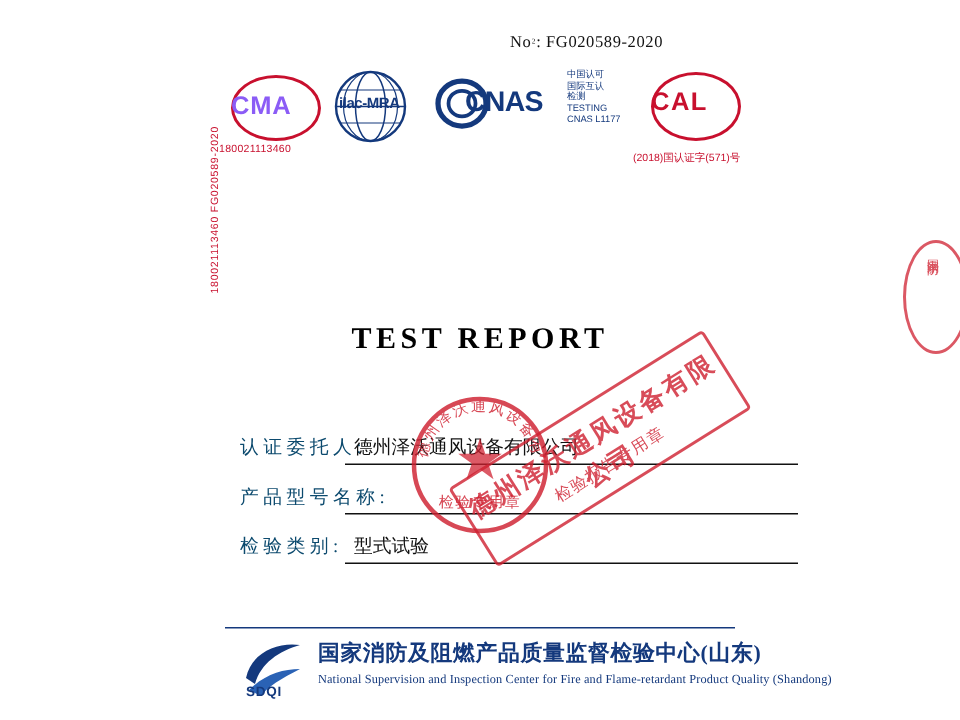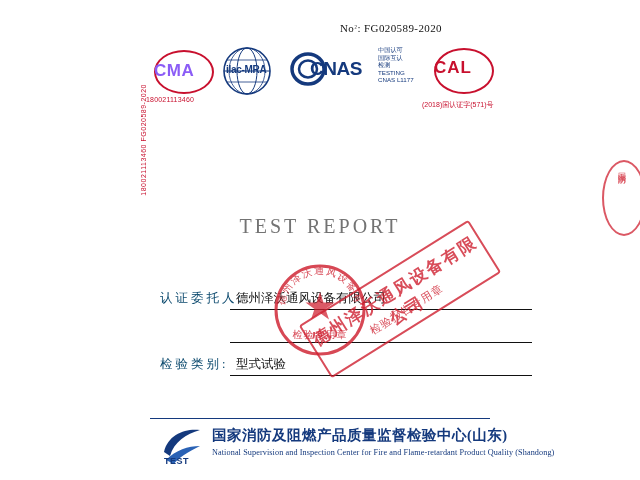--- a/index.html
+++ b/index.html
@@ -219,24 +219,24 @@
     font-size: 38px;
     letter-spacing: 10px;
     color: #111;
   }
   .title-en {
     position: absolute;
     left: 0; top: 215px;
     width: 640px;
     text-align: center;
     font-family: "Liberation Serif", serif;
-    font-weight: normal;
+    font-weight: bold;
     font-size: 20px;
     letter-spacing: 3px;
-    color: #737373;
+    color: #000000;
   }
 
   
   .fields {
     position: absolute;
     left: 160px;
     top: 288px;
     width: 330px;
   }
   .field-row {
@@ -459,20 +459,21 @@
   <div class="edge-stamp"></div>
   <div class="edge-stamp-txt">国家消防</div>
 
   <div class="fields">
     <div class="field-row">
       <div class="field-label">认证委托人:</div>
       <div class="field-value">德州泽沃通风设备有限公司</div>
       <div class="field-line"></div>
     </div>
     <div class="field-row">
+      <div class="field-label">产品型号名称:</div>
       <div class="field-line"></div>
     </div>
     <div class="field-row">
       <div class="field-label">检验类别:</div>
       <div class="field-value">型式试验</div>
       <div class="field-line"></div>
     </div>
   </div>
 
   <svg class="seal" viewBox="0 0 96 96">
@@ -490,18 +491,18 @@
     <div class="t1">德州泽沃通风设备有限公司</div>
     <div class="t2">检验报告专用章</div>
   </div>
 
   <div class="footer-rule"></div>
   <div class="footer">
     <svg class="sdqi-logo" viewBox="0 0 44 40">
       <path d="M4 26 C8 8, 26 2, 40 4 C26 8, 14 16, 10 30 Z" fill="#14397d"></path>
       <path d="M6 34 C16 24, 28 20, 40 20 C28 26, 18 32, 14 38 Z" fill="#2a62b5"></path>
     </svg>
-    <div class="sdqi-text">TEST</div>
+    <div class="sdqi-text">SDQI</div>
     <div class="footer-cn">国家消防及阻燃产品质量监督检验中心(山东)</div>
     <div class="footer-en">National Supervision and Inspection Center for Fire and Flame-retardant Product Quality (Shandong)</div>
   </div>
 
 </div>
 
 </body></html>

